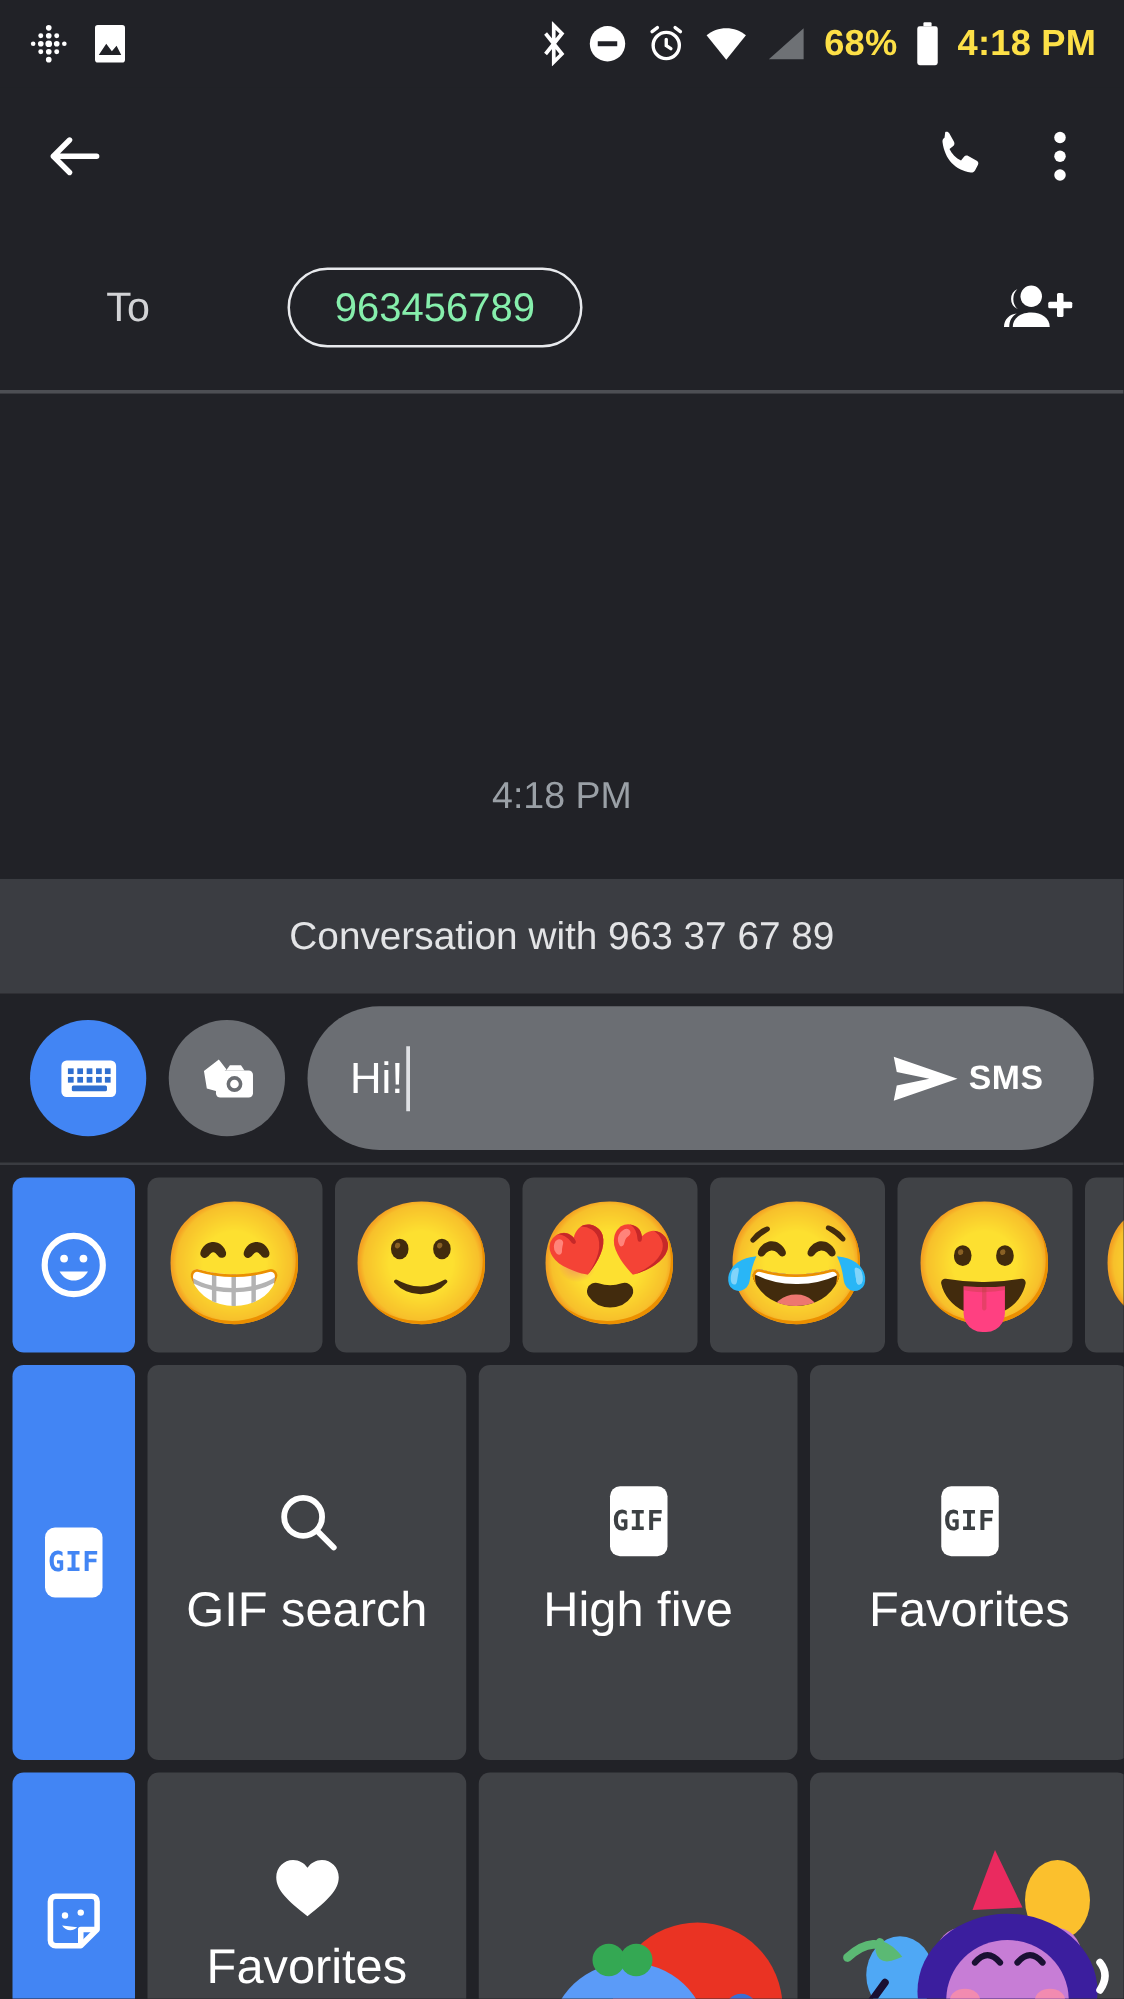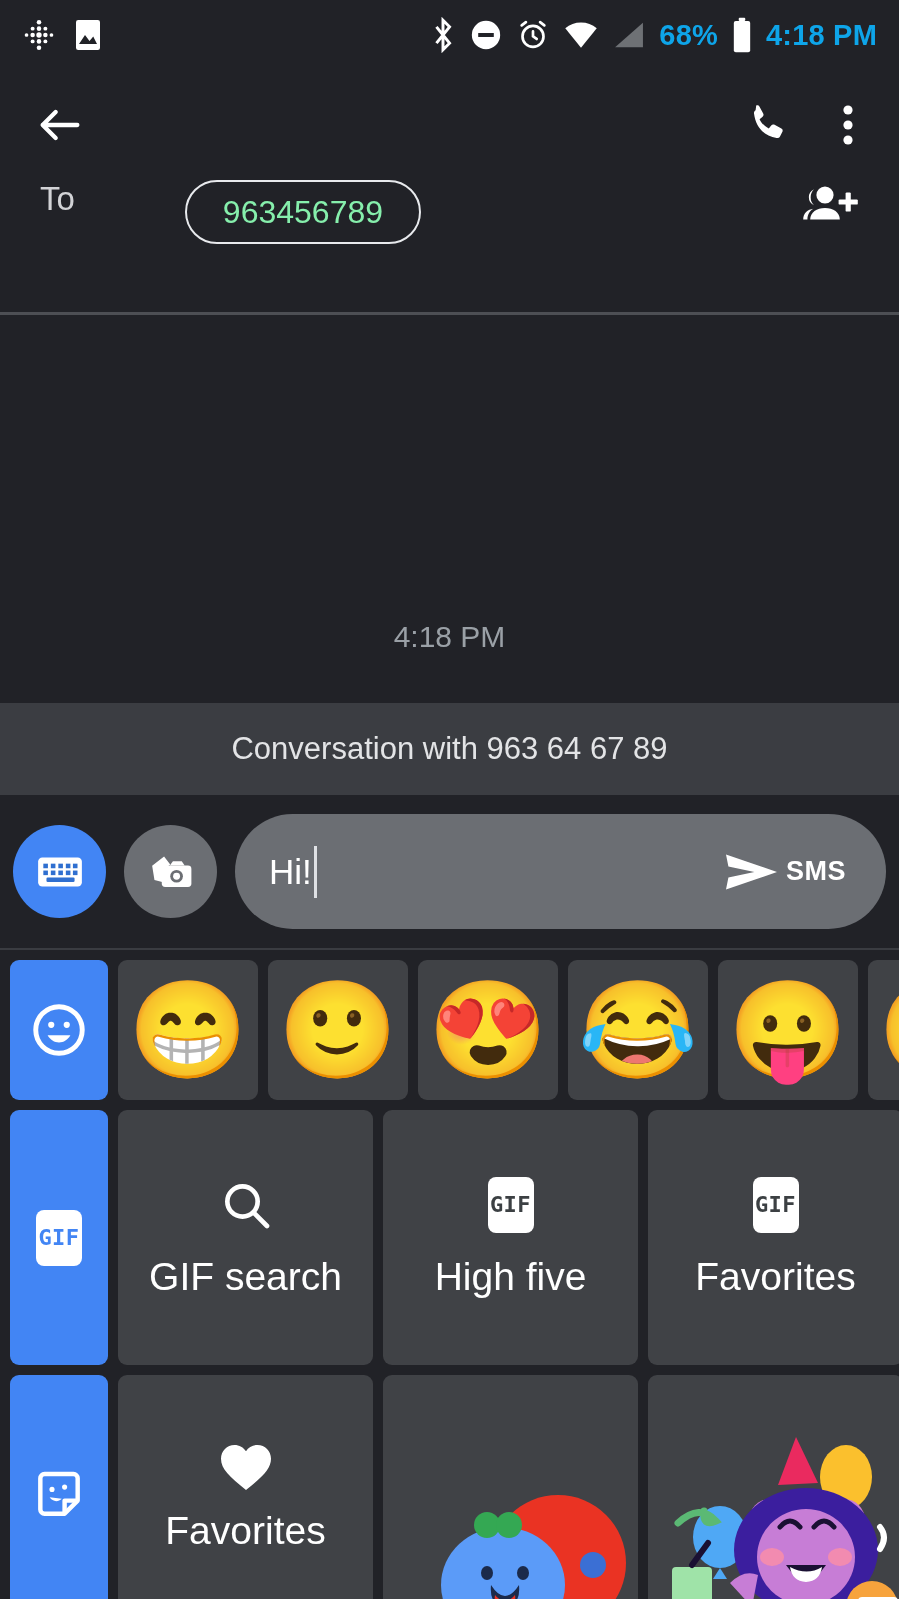--- a/index.html
+++ b/index.html
@@ -8,30 +8,30 @@
     background:#202124;
     font-family:"Liberation Sans", sans-serif;
     overflow:hidden;
   }
   .screen { position:relative; width:899px; height:1599px; background:#212227; overflow:hidden; }
 
   
   .statusbar { height:70px; display:flex; align-items:center; padding:0 22px; background:#212227; }
   .sb-left { display:flex; align-items:center; gap:16px; }
   .sb-right { margin-left:auto; display:flex; align-items:center; gap:13px; }
-  .sb-text { color:#0ea5e9; font-size:29px; font-weight:bold; letter-spacing:0.2px; }
+  .sb-text { color:#fde047; font-size:29px; font-weight:bold; letter-spacing:0.2px; }
   .sb-ic { display:flex; align-items:center; }
 
   
   .appbar { height:110px; display:flex; align-items:center; padding:0 34px; }
   .appbar .spacer { flex:1; }
   .appbar-right { display:flex; align-items:center; gap:48px; padding-right:8px; }
 
   
-  .torow { height:132px; display:flex; align-items:flex-start; padding:0 40px; position:relative; }
+  .torow { height:132px; display:flex; align-items:center; padding:0 40px; position:relative;margin-left:45px; }
   .to-label { color:#d2d3d6; font-size:33px; }
   .chip {
     margin-left:110px;
     border:2px solid #e8eaed;
     border-radius:40px;
     padding:14px 36px;
     color:#86efac;
     font-size:32px;
     line-height:1;
   }
@@ -45,22 +45,22 @@
     text-align:center; color:#9aa0a6; font-size:30px;
   }
   .convo-banner {
     height:92px; background:#3b3d42;
     display:flex; align-items:center; justify-content:center;
     color:#e3e4e6; font-size:31px;
   }
 
   
   .compose {
-    height:155px; background:#212227;
-    display:flex; align-items:center; padding:0 13px; gap:18px;
+    height:137px; background:#212227;
+    display:flex; align-items:center; padding:0 24px; gap:18px;
     border-bottom:2px solid #3a3c41;
   }
   .round-btn { width:93px; height:93px; border-radius:50%; display:flex; align-items:center; justify-content:center; flex:0 0 auto; }
   .round-btn.blue { background:#4285f4; }
   .round-btn.grey { background:#6b6e73; }
   .textfield {
     flex:1; height:115px; background:#6b6e73; border-radius:60px;
     display:flex; align-items:center; padding:0 34px; position:relative;
   }
   .tf-text { color:#ffffff; font-size:35px; }
@@ -70,21 +70,21 @@
 
   
   .pickers { background:#212227; }
   .prow { display:flex; gap:10px; padding:10px 10px 0 10px; }
   .ptab { width:98px; border-radius:9px; background:#4285f4; display:flex; align-items:center; justify-content:center; flex:0 0 auto; }
   .card { background:#404246; border-radius:9px; flex:0 0 auto; display:flex; flex-direction:column; align-items:center; justify-content:center; overflow:hidden; position:relative; }
   .card-label { color:#ffffff; font-size:39px; white-space:nowrap; }
 
   .row-emoji .ptab, .row-emoji .card { height:140px; }
   .row-emoji .card { width:140px; }
-  .row-gif .ptab, .row-gif .card { height:255px; }
+  .row-gif .ptab, .row-gif .card { height:316px; }
   .row-gif .card { width:255px; gap:22px; }
   .row-sticker .ptab, .row-sticker .card { height:240px; }
   .row-sticker .card { width:255px; gap:16px; }
   .row-sticker .card.art { justify-content:flex-end; align-items:center; }
 
   .gif-badge {
     width:46px; height:56px; background:#ffffff; border-radius:8px;
     display:flex; align-items:center; justify-content:center;
     color:#3c4043; font-size:22px; font-weight:bold; letter-spacing:0.5px;
     font-family:"DejaVu Sans Mono", monospace;
@@ -198,21 +198,21 @@
         <rect x="23.3" y="6.2" width="2.6" height="9.6" rx="0.6"></rect>
         <rect x="19.8" y="9.7" width="9.6" height="2.6" rx="0.6"></rect>
       </svg>
     </span>
   </div>
   <div class="divider"></div>
 
   <div class="convo">
     <div class="timestamp">4:18 PM</div>
   </div>
-  <div class="convo-banner">Conversation with 963 64 67 89</div>
+  <div class="convo-banner">Conversation with 963 37 67 89</div>
 
   <div class="compose">
     <div class="round-btn blue">
       <span>
         <svg width="50" height="50" viewBox="0 0 24 24" fill="#ffffff">
           <rect x="1.5" y="5" width="21" height="14" rx="2"></rect>
           <g fill="#2f6fd0">
             <rect x="4" y="8" width="2.2" height="2.2"></rect>
               <rect x="7.6" y="8" width="2.2" height="2.2"></rect>
             <rect x="11.2" y="8" width="2.2" height="2.2"></rect>

